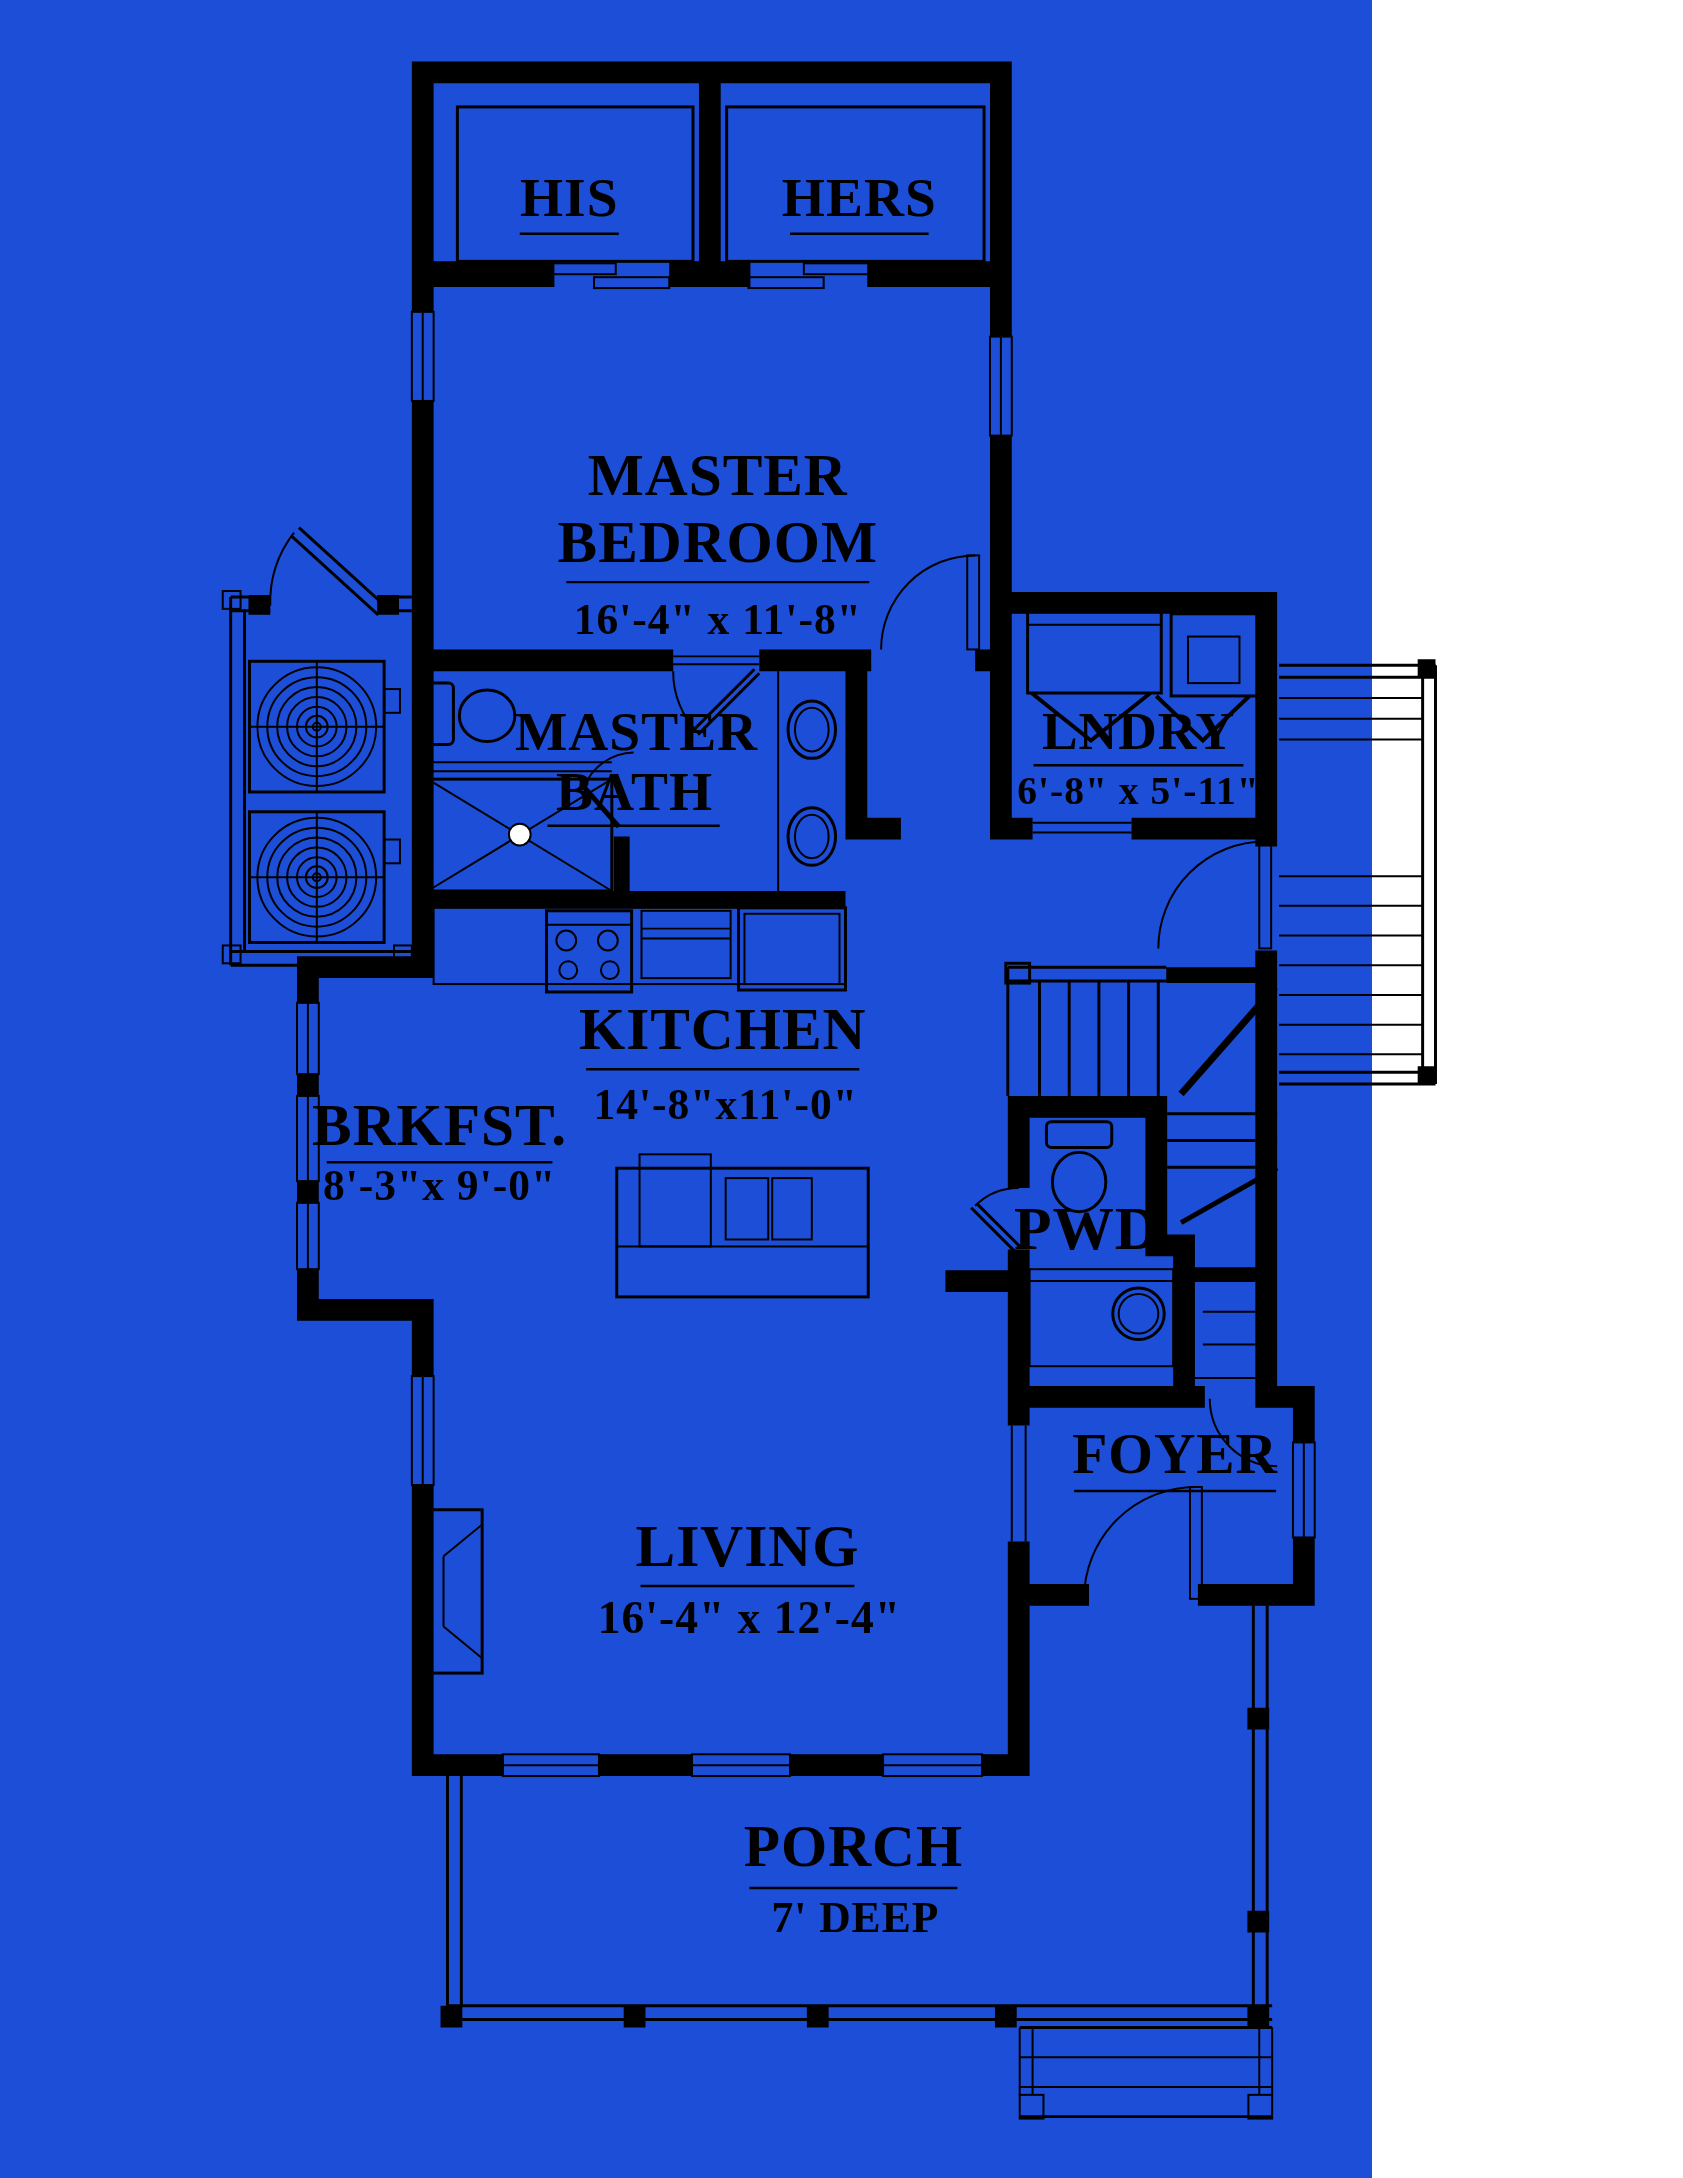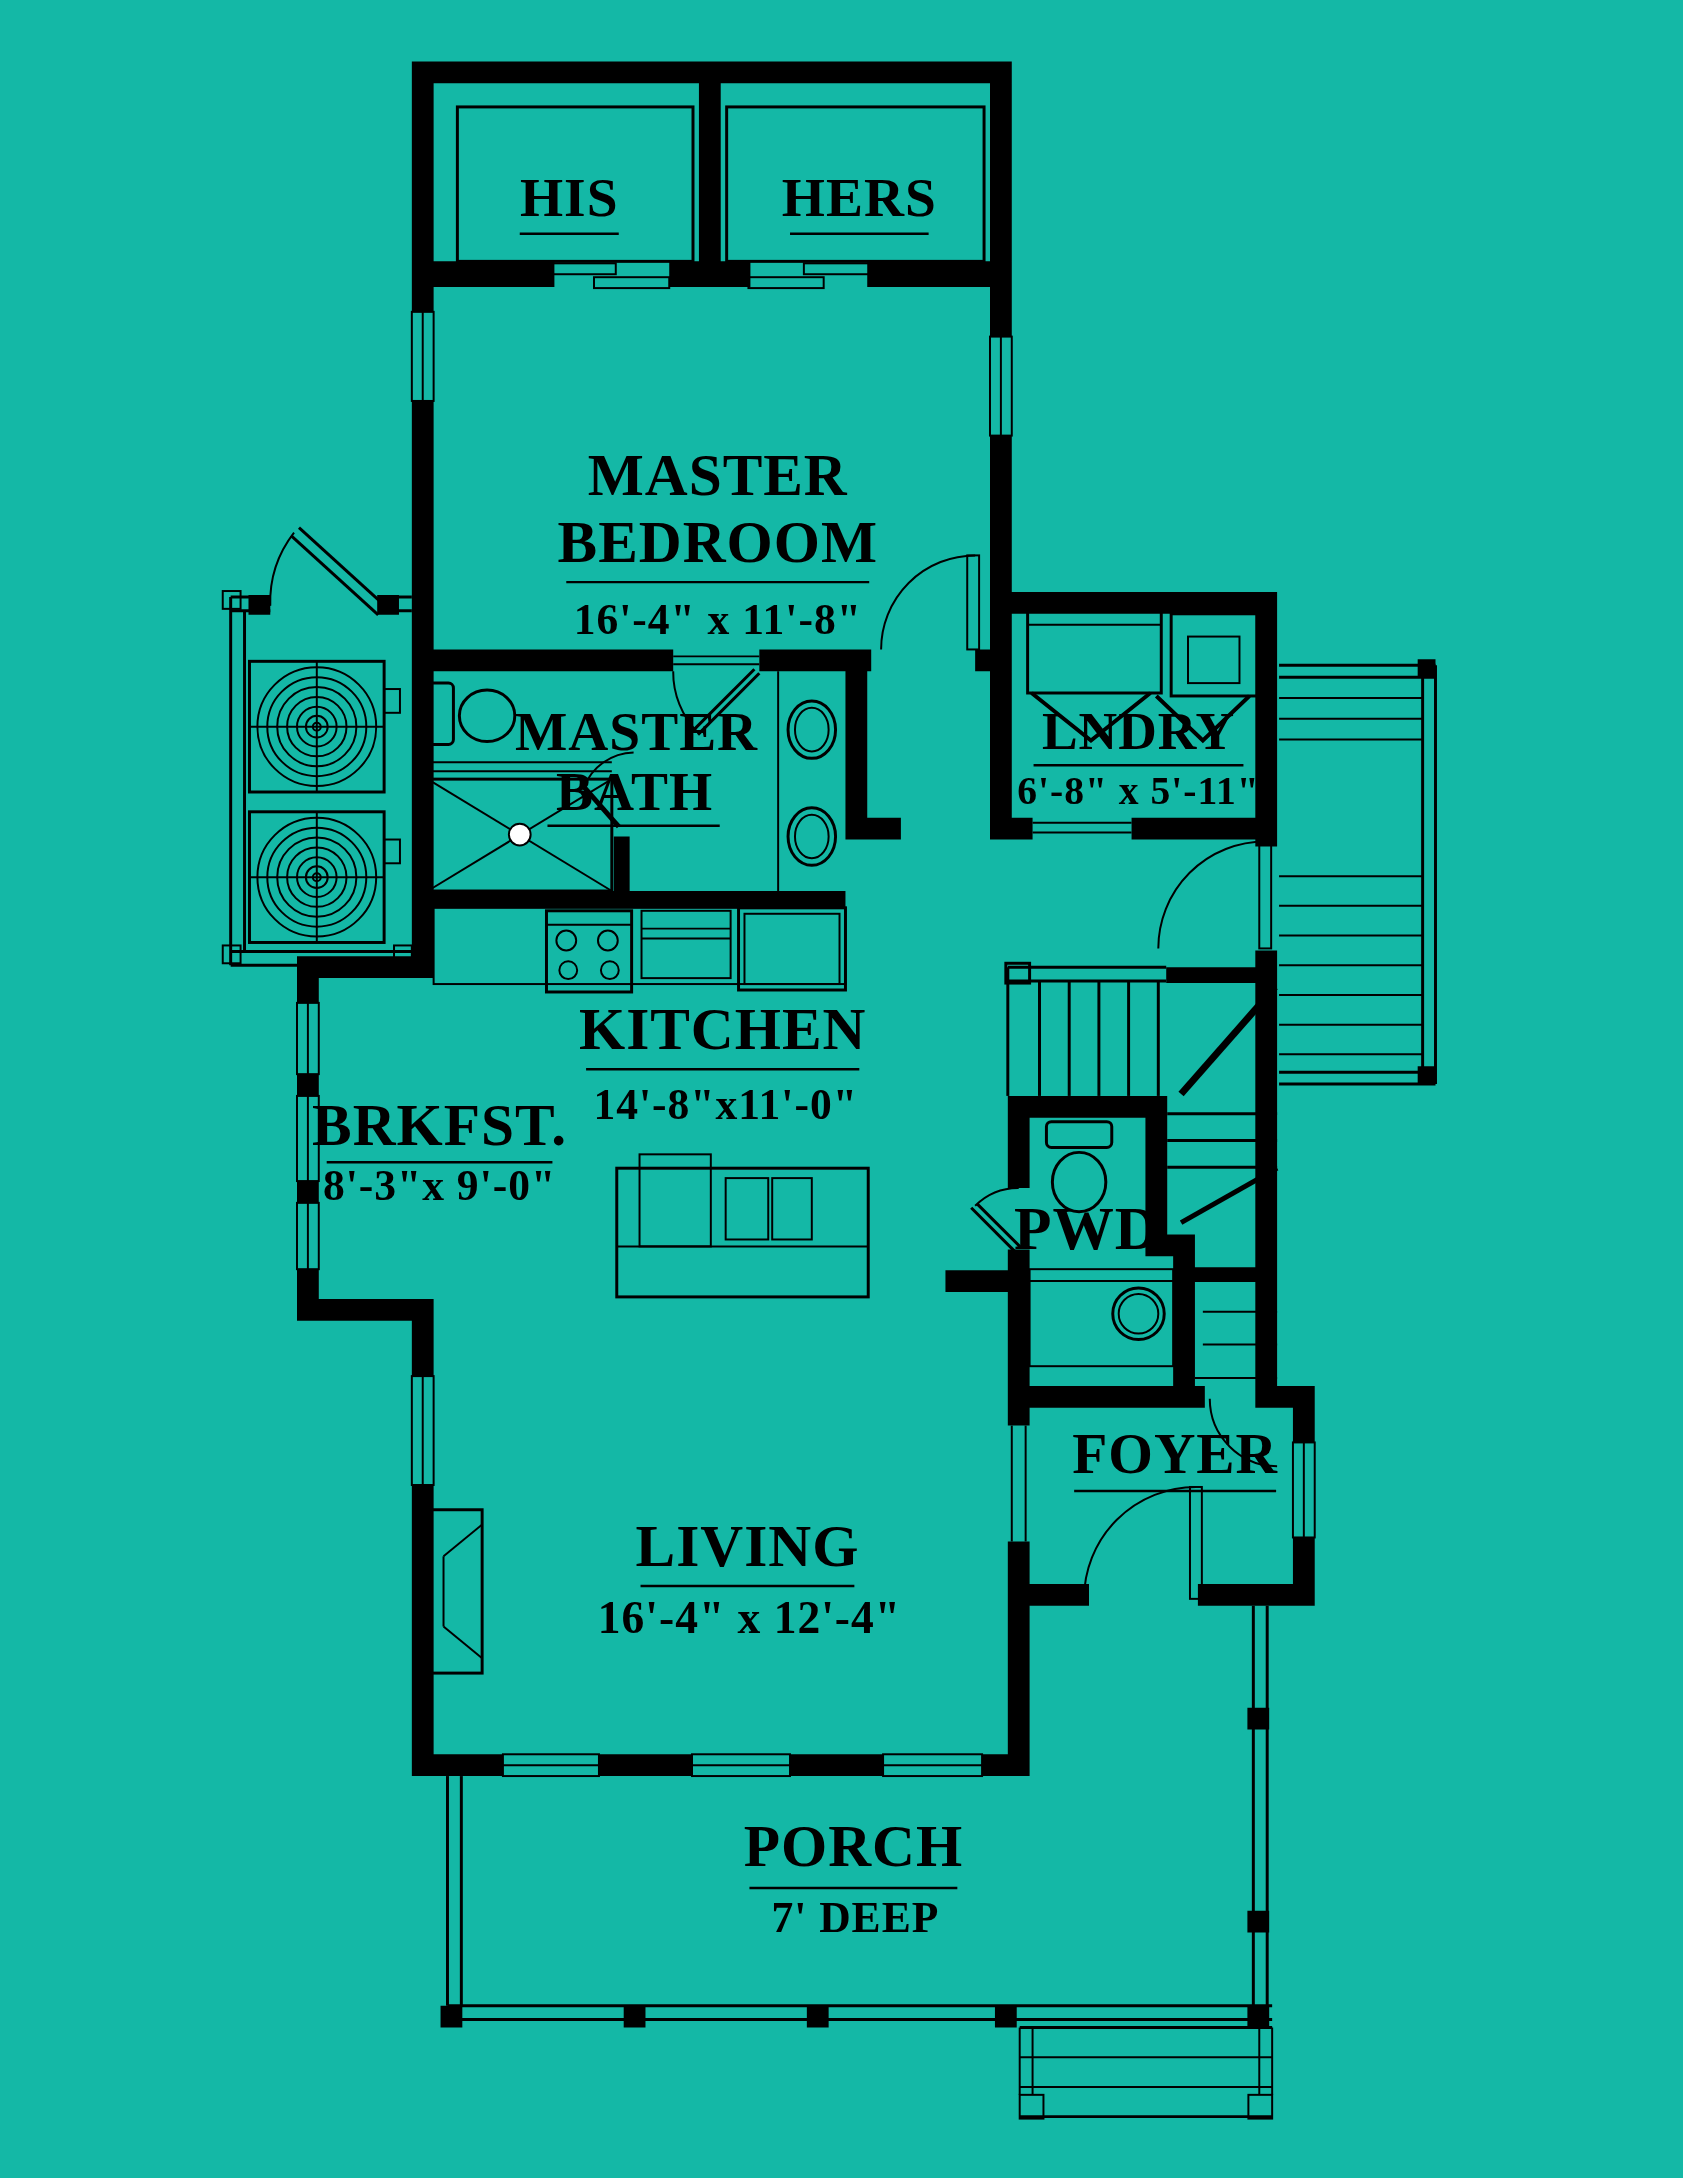--- a/index.html
+++ b/index.html
@@ -1,16 +1,16 @@
 <!DOCTYPE html>
 <html><head>
 <meta charset="utf-8">
 <style>
   html,body{margin:0;padding:0;background:#ffffff;}
-  .plan-wrap{width:1683px;height:2178px;background:#14b8a6;}
+  .plan-wrap{width:1372px;height:2178px;background:#1d4ed8;}
   svg{display:block;}
   .lbl,.dims{font-family:"Liberation Serif",serif;font-weight:700;fill:#000;text-anchor:middle;letter-spacing:1px;}
   .ln{stroke:#000;stroke-width:3;fill:none;}
   .ln2{stroke:#000;stroke-width:2;fill:none;}
   .ln4{stroke:#000;stroke-width:4;fill:none;}
   .ln5{stroke:#000;stroke-width:5;fill:none;}
   .ln7{stroke:#000;stroke-width:7;fill:none;}
   .uline{stroke:#000;stroke-width:2.5;}
 </style>
 </head>

